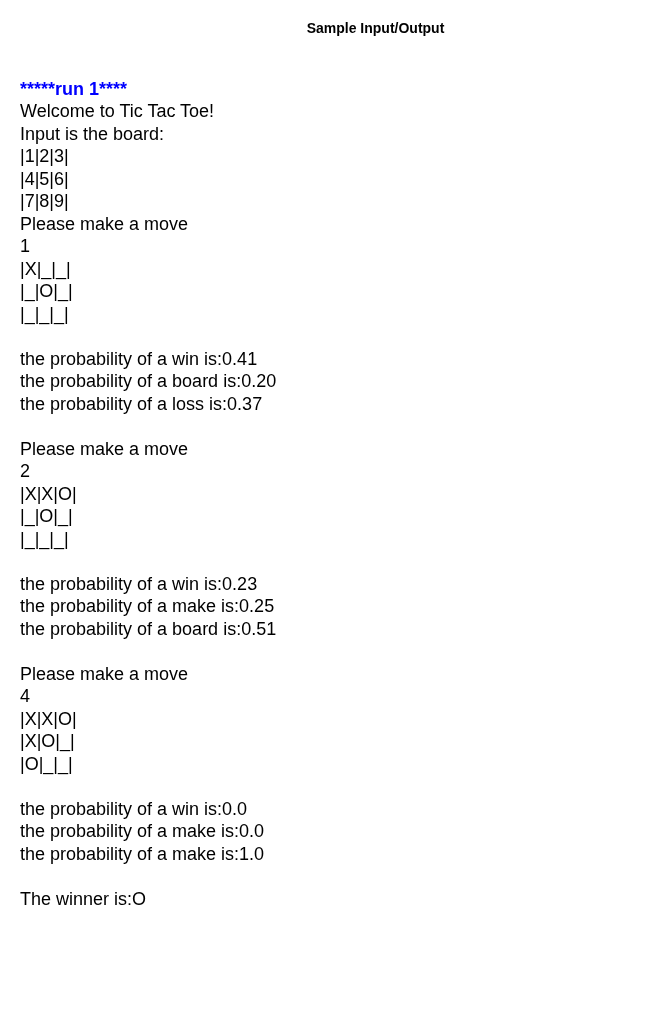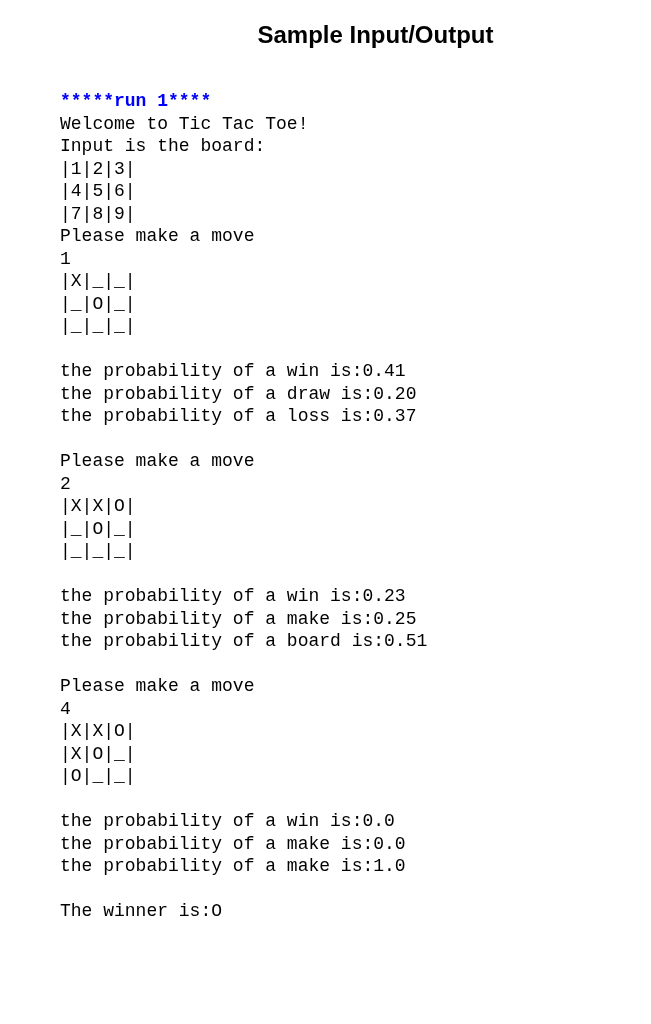--- a/index.html
+++ b/index.html
@@ -9,33 +9,32 @@
       font-family: "Courier New", Courier, monospace;
       font-size: 18px;
       line-height: 1.25;
       color: #000000;
       width: 651px;
       box-sizing: border-box;
     }
     .heading {
       font-family: Arial, Helvetica, sans-serif;
       font-weight: bold;
-      font-size: 24px;
+      font-size: 14px;
       text-align: center;
       margin-bottom: 40px;
       margin-left: 100px;
     }
     .run-header {
       color: #0000ff;
       font-weight: bold;
     }
     .mono-block {
       white-space: pre;
-      font-family: Liberation Mono, monospace;
-      margin-left: 40px;
+      font-family: Liberation Sans, sans-serif;
     }
   </style>
 </head>
 <body>
 
 <div class="heading">Sample Input/Output</div>
 
 <div class="run-header mono-block">*****run 1****</div>
 <div class="mono-block">Welcome to Tic Tac Toe!
 Input is the board:
@@ -44,21 +43,21 @@
 |4|5|6|
 |7|8|9|</div>
 
 <div class="mono-block">Please make a move</div>
 <div class="mono-block">1</div>
 <div class="mono-block">|X|_|_|
 |_|O|_|
 |_|_|_|</div>
 <div class="mono-block">&nbsp;</div>
 <div class="mono-block">the probability of a win is:0.41</div>
-<div class="mono-block">the probability of a draw is:0.20</div>
+<div class="mono-block">the probability of a board is:0.20</div>
 <div class="mono-block">the probability of a loss is:0.37</div>
 <div class="mono-block">&nbsp;</div>
 
 <div class="mono-block">Please make a move</div>
 <div class="mono-block">2</div>
 <div class="mono-block">|X|X|O|
 |_|O|_|
 |_|_|_|</div>
 <div class="mono-block">&nbsp;</div>
 <div class="mono-block">the probability of a win is:0.23</div>

